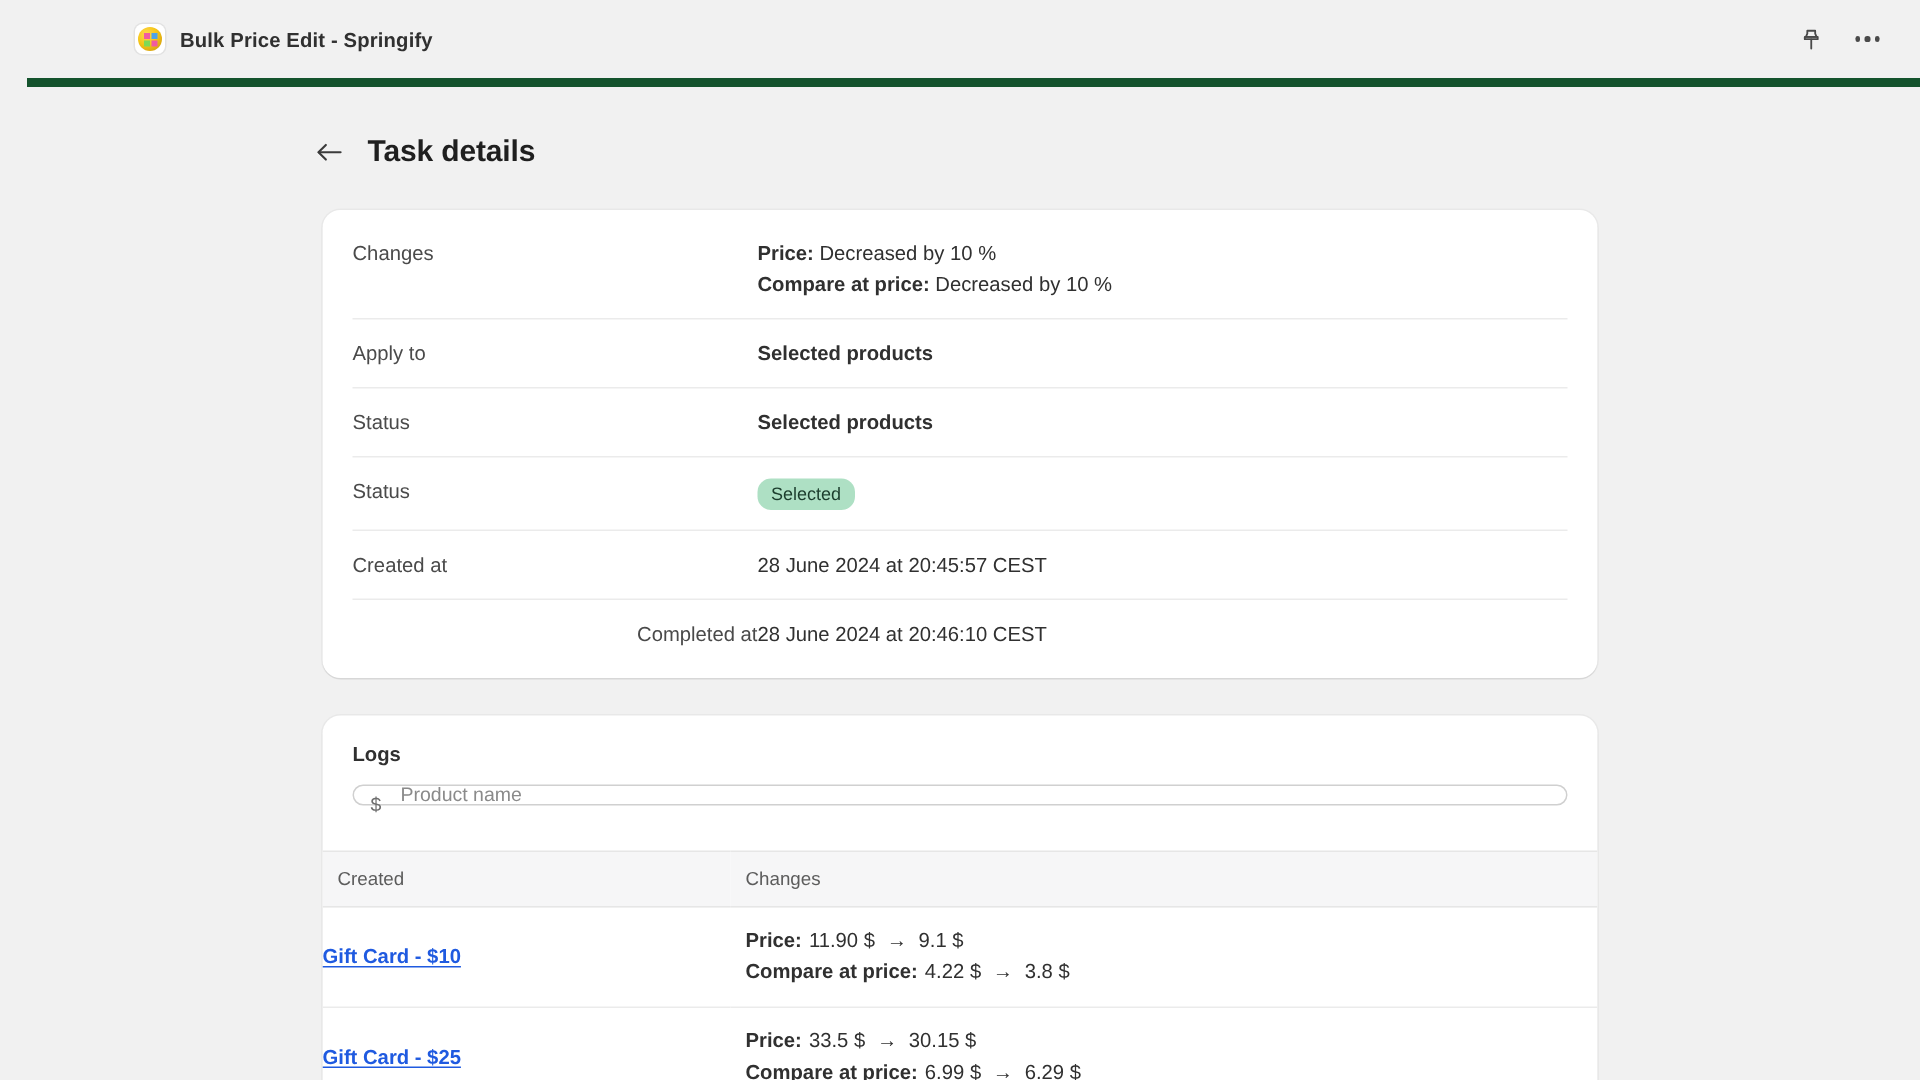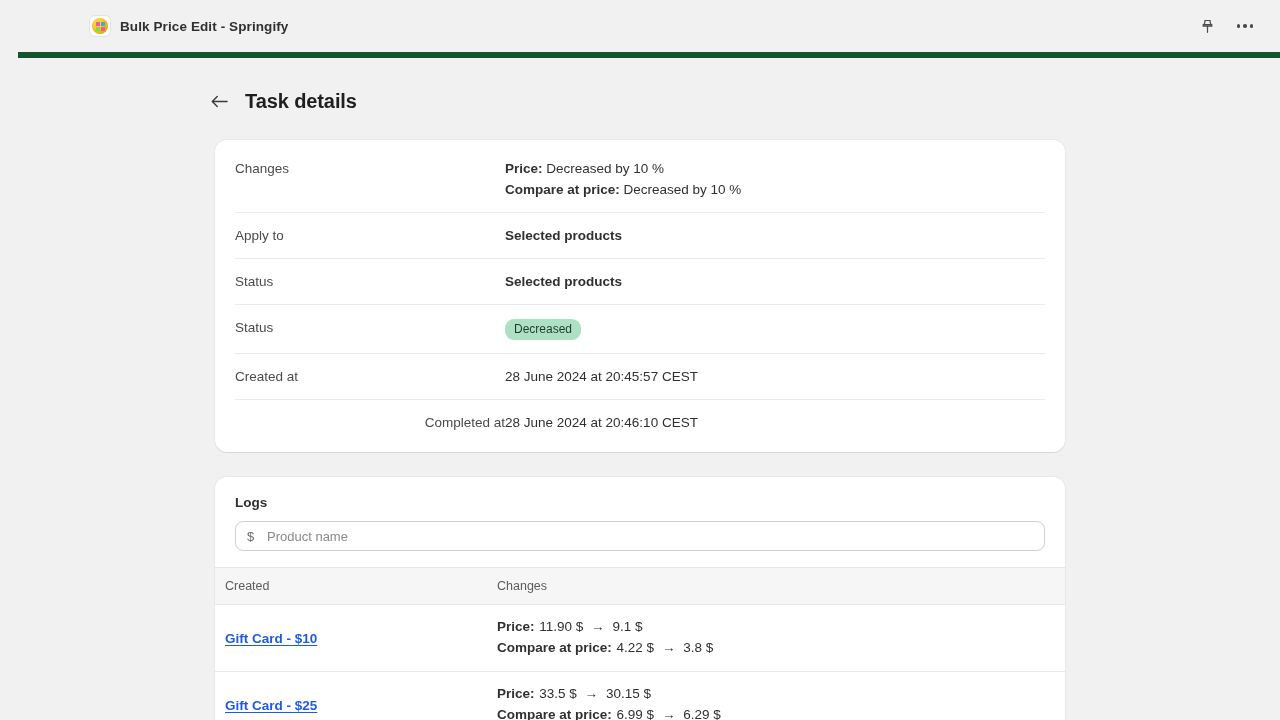--- a/index.html
+++ b/index.html
@@ -197,21 +197,21 @@
     margin-bottom: 11px;
   }
 
   .search-wrap {
     position: relative;
     height: 30px;
   }
 
   .search-input {
     width: 100%;
-    height: 30px;
+    height: 14px;
     border-radius: 8px;
     border: 1px solid #d0d0d0;
     background: #ffffff;
     padding: 0 10px 0 31px;
     font-family: "Liberation Sans", sans-serif;
     font-size: 13px;
     color: #be185d;
     outline: none;
   }
   .search-input::placeholder { color: #8a8a8a; }
@@ -246,21 +246,21 @@
   .logs-table th.col-product { padding-left: 10px; width: 272px; }
   .logs-table th.col-changes { padding-left: 10px; }
 
   .logs-table tbody td {
     padding: 13px 0 14px;
     border-bottom: 1px solid #ebebeb;
     vertical-align: middle;
   }
   .logs-table tbody tr:last-child td { border-bottom: none; }
 
-  .logs-table td.col-product { padding-left: 10px; }
+  .logs-table td.col-product { }
   .logs-table td.col-changes { padding-left: 10px; }
 
   .product-link {
     font-size: 13.5px;
     font-weight: 700;
     color: #1f5ae0;
     text-decoration: underline;
     text-underline-offset: 2px;
     cursor: pointer;
   }
@@ -338,21 +338,21 @@
       </div>
 
       <div class="detail-row">
         <div class="detail-label">Status</div>
         <div class="detail-value strong">Selected products</div>
       </div>
 
       <div class="detail-row">
         <div class="detail-label">Status</div>
         <div class="detail-value">
-          <span class="badge">Decreased</span>
+          <span class="badge">Selected</span>
         </div>
       </div>
 
       <div class="detail-row">
         <div class="detail-label">Created at</div>
         <div class="detail-value">28 June 2024 at 20:45:57 CEST</div>
       </div>
 
       <div class="detail-row">
         <div class="detail-label">Completed at</div>

